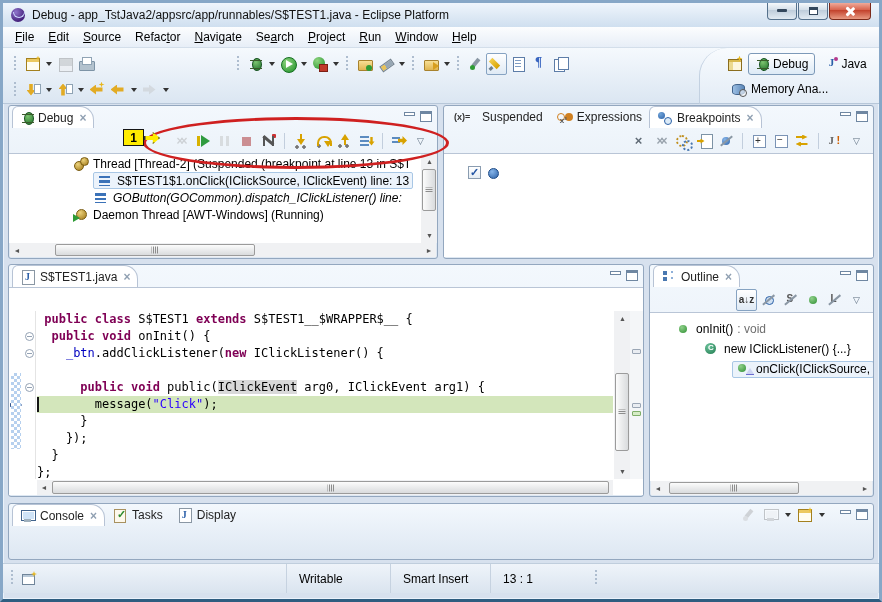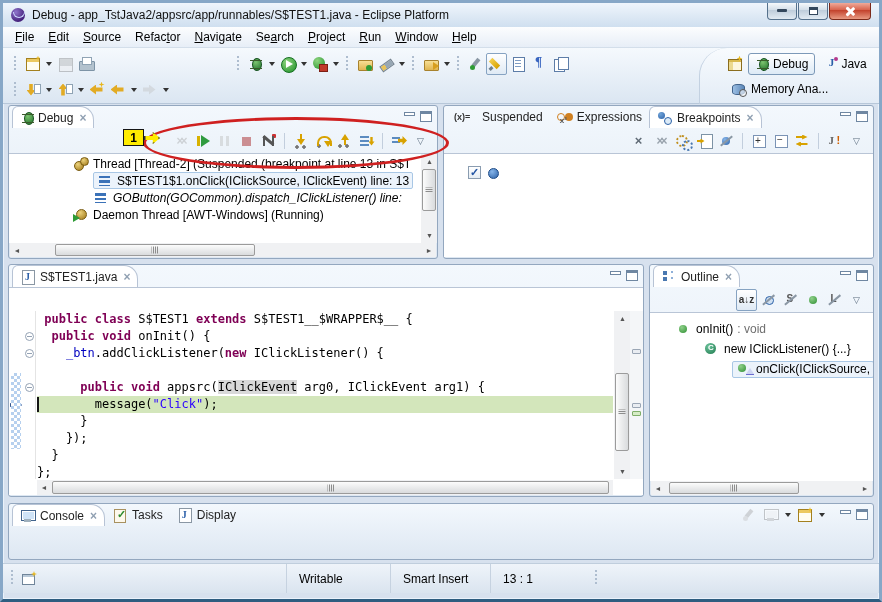--- a/index.html
+++ b/index.html
@@ -538,21 +538,21 @@
       <div class="fold-ruler" id="fold-ruler">
           <span class="fold-m" style="top: 21px;"></span>
           <span class="fold-m" style="top: 38px;"></span>
           <span class="fold-m" style="top: 72px;"></span>
         </div>
       <div id="code-area" style="position:absolute;left:28px;top:23px;right:30px;bottom:16px;overflow:hidden">
           <div class="cline" style="top: 0px;"><span> </span><span class="kw">public</span><span> </span><span class="kw">class</span><span> S$TEST1 </span><span class="kw">extends</span><span> S$TEST1__$WRAPPER$__ {</span></div>
           <div class="cline" style="top: 17px;"><span>  </span><span class="kw">public</span><span> </span><span class="kw">void</span><span> onInit() {</span></div>
           <div class="cline" style="top: 34px;"><span>    </span><span class="fld">_btn</span><span>.addClickListener(</span><span class="kw">new</span><span> IClickListener() {</span></div>
           <div class="cline" style="top: 51px;"></div>
-          <div class="cline" style="top: 68px;"><span>      </span><span class="kw">public</span><span> </span><span class="kw">void</span><span> appsrc(</span><span class="occ">IClickEvent</span><span> arg0, IClickEvent arg1) {</span></div>
+          <div class="cline" style="top: 68px;"><span>      </span><span class="kw">public</span><span> </span><span class="kw">void</span><span> public(</span><span class="occ">IClickEvent</span><span> arg0, IClickEvent arg1) {</span></div>
           <div class="cline hl" style="top: 85px;"><span>        message(</span><span class="str">"Click"</span><span>);</span><span class="caret"></span></div>
           <div class="cline" style="top: 102px;"><span>      }</span></div>
           <div class="cline" style="top: 119px;"><span>    });</span></div>
           <div class="cline" style="top: 136px;"><span>  }</span></div>
           <div class="cline" style="top: 153px;"><span>};</span></div>
         </div>
       <div class="sb" style="right:13px;top:23px;bottom:16px;width:16px">
         <div class="sbarr" style="top:0;right:0">▲</div>
         <div class="sbarr" style="bottom:0;right:0">▼</div>
         <div class="thumb" style="left:1px;right:1px;top:62px;height:78px">

